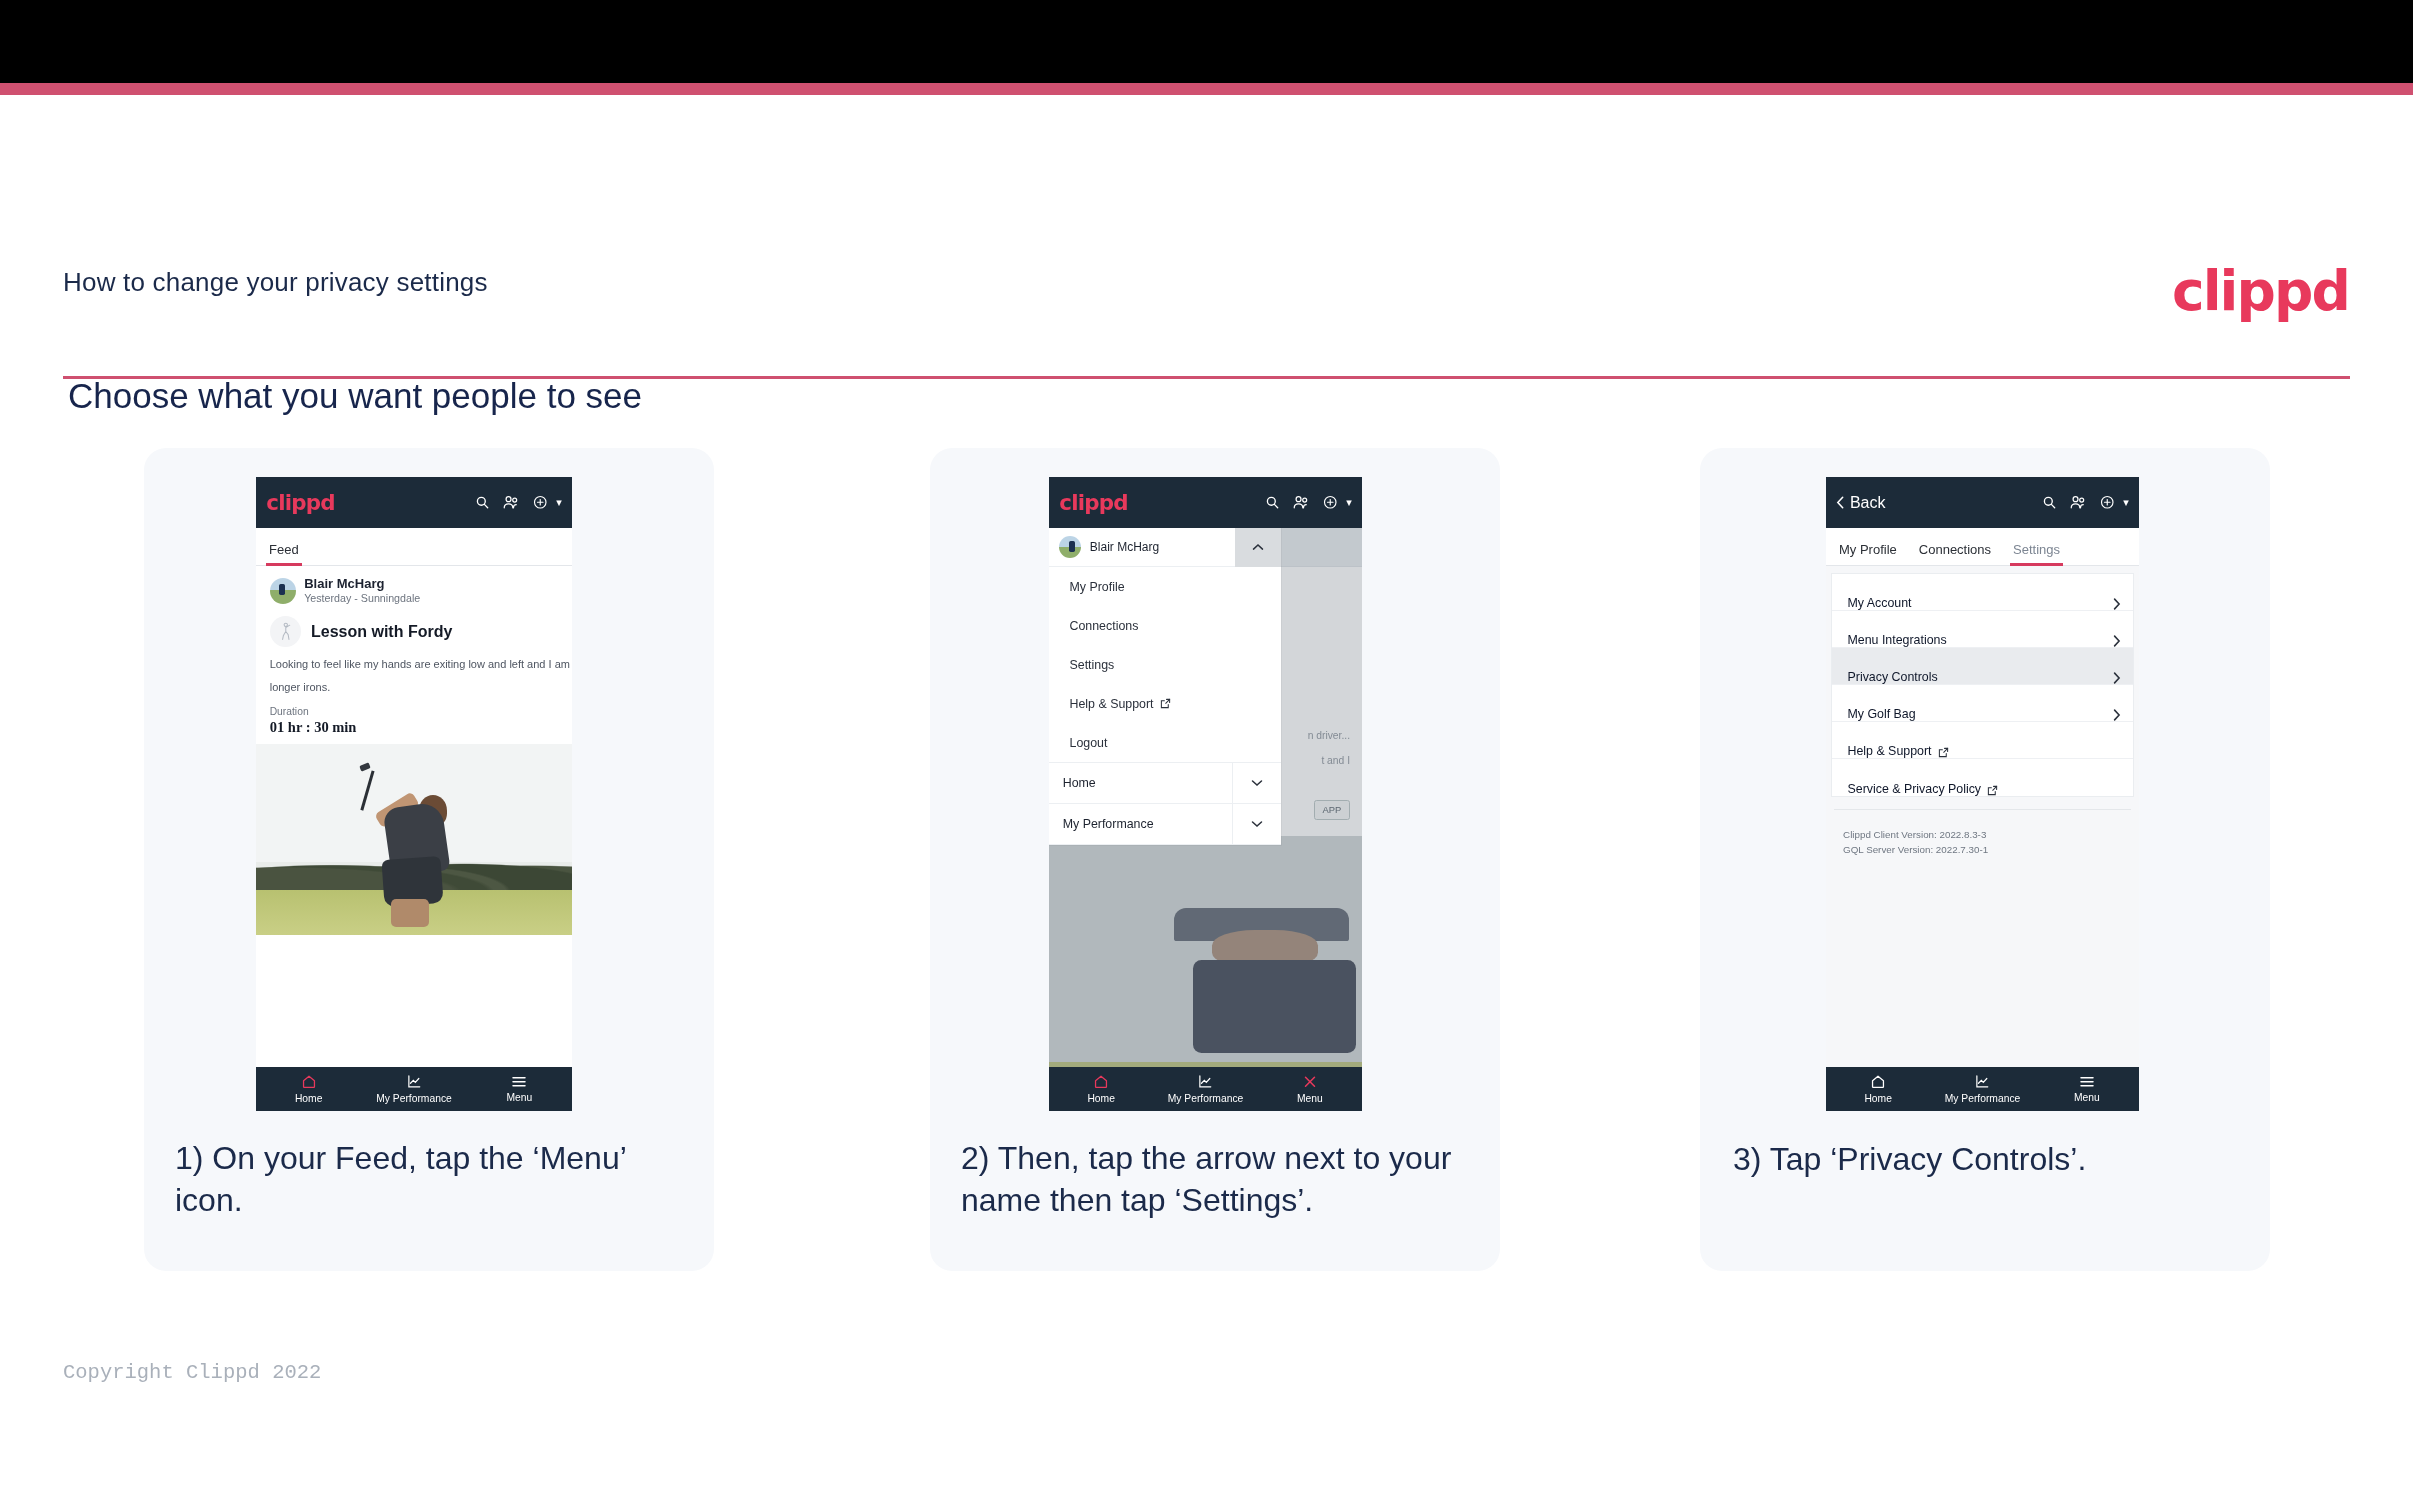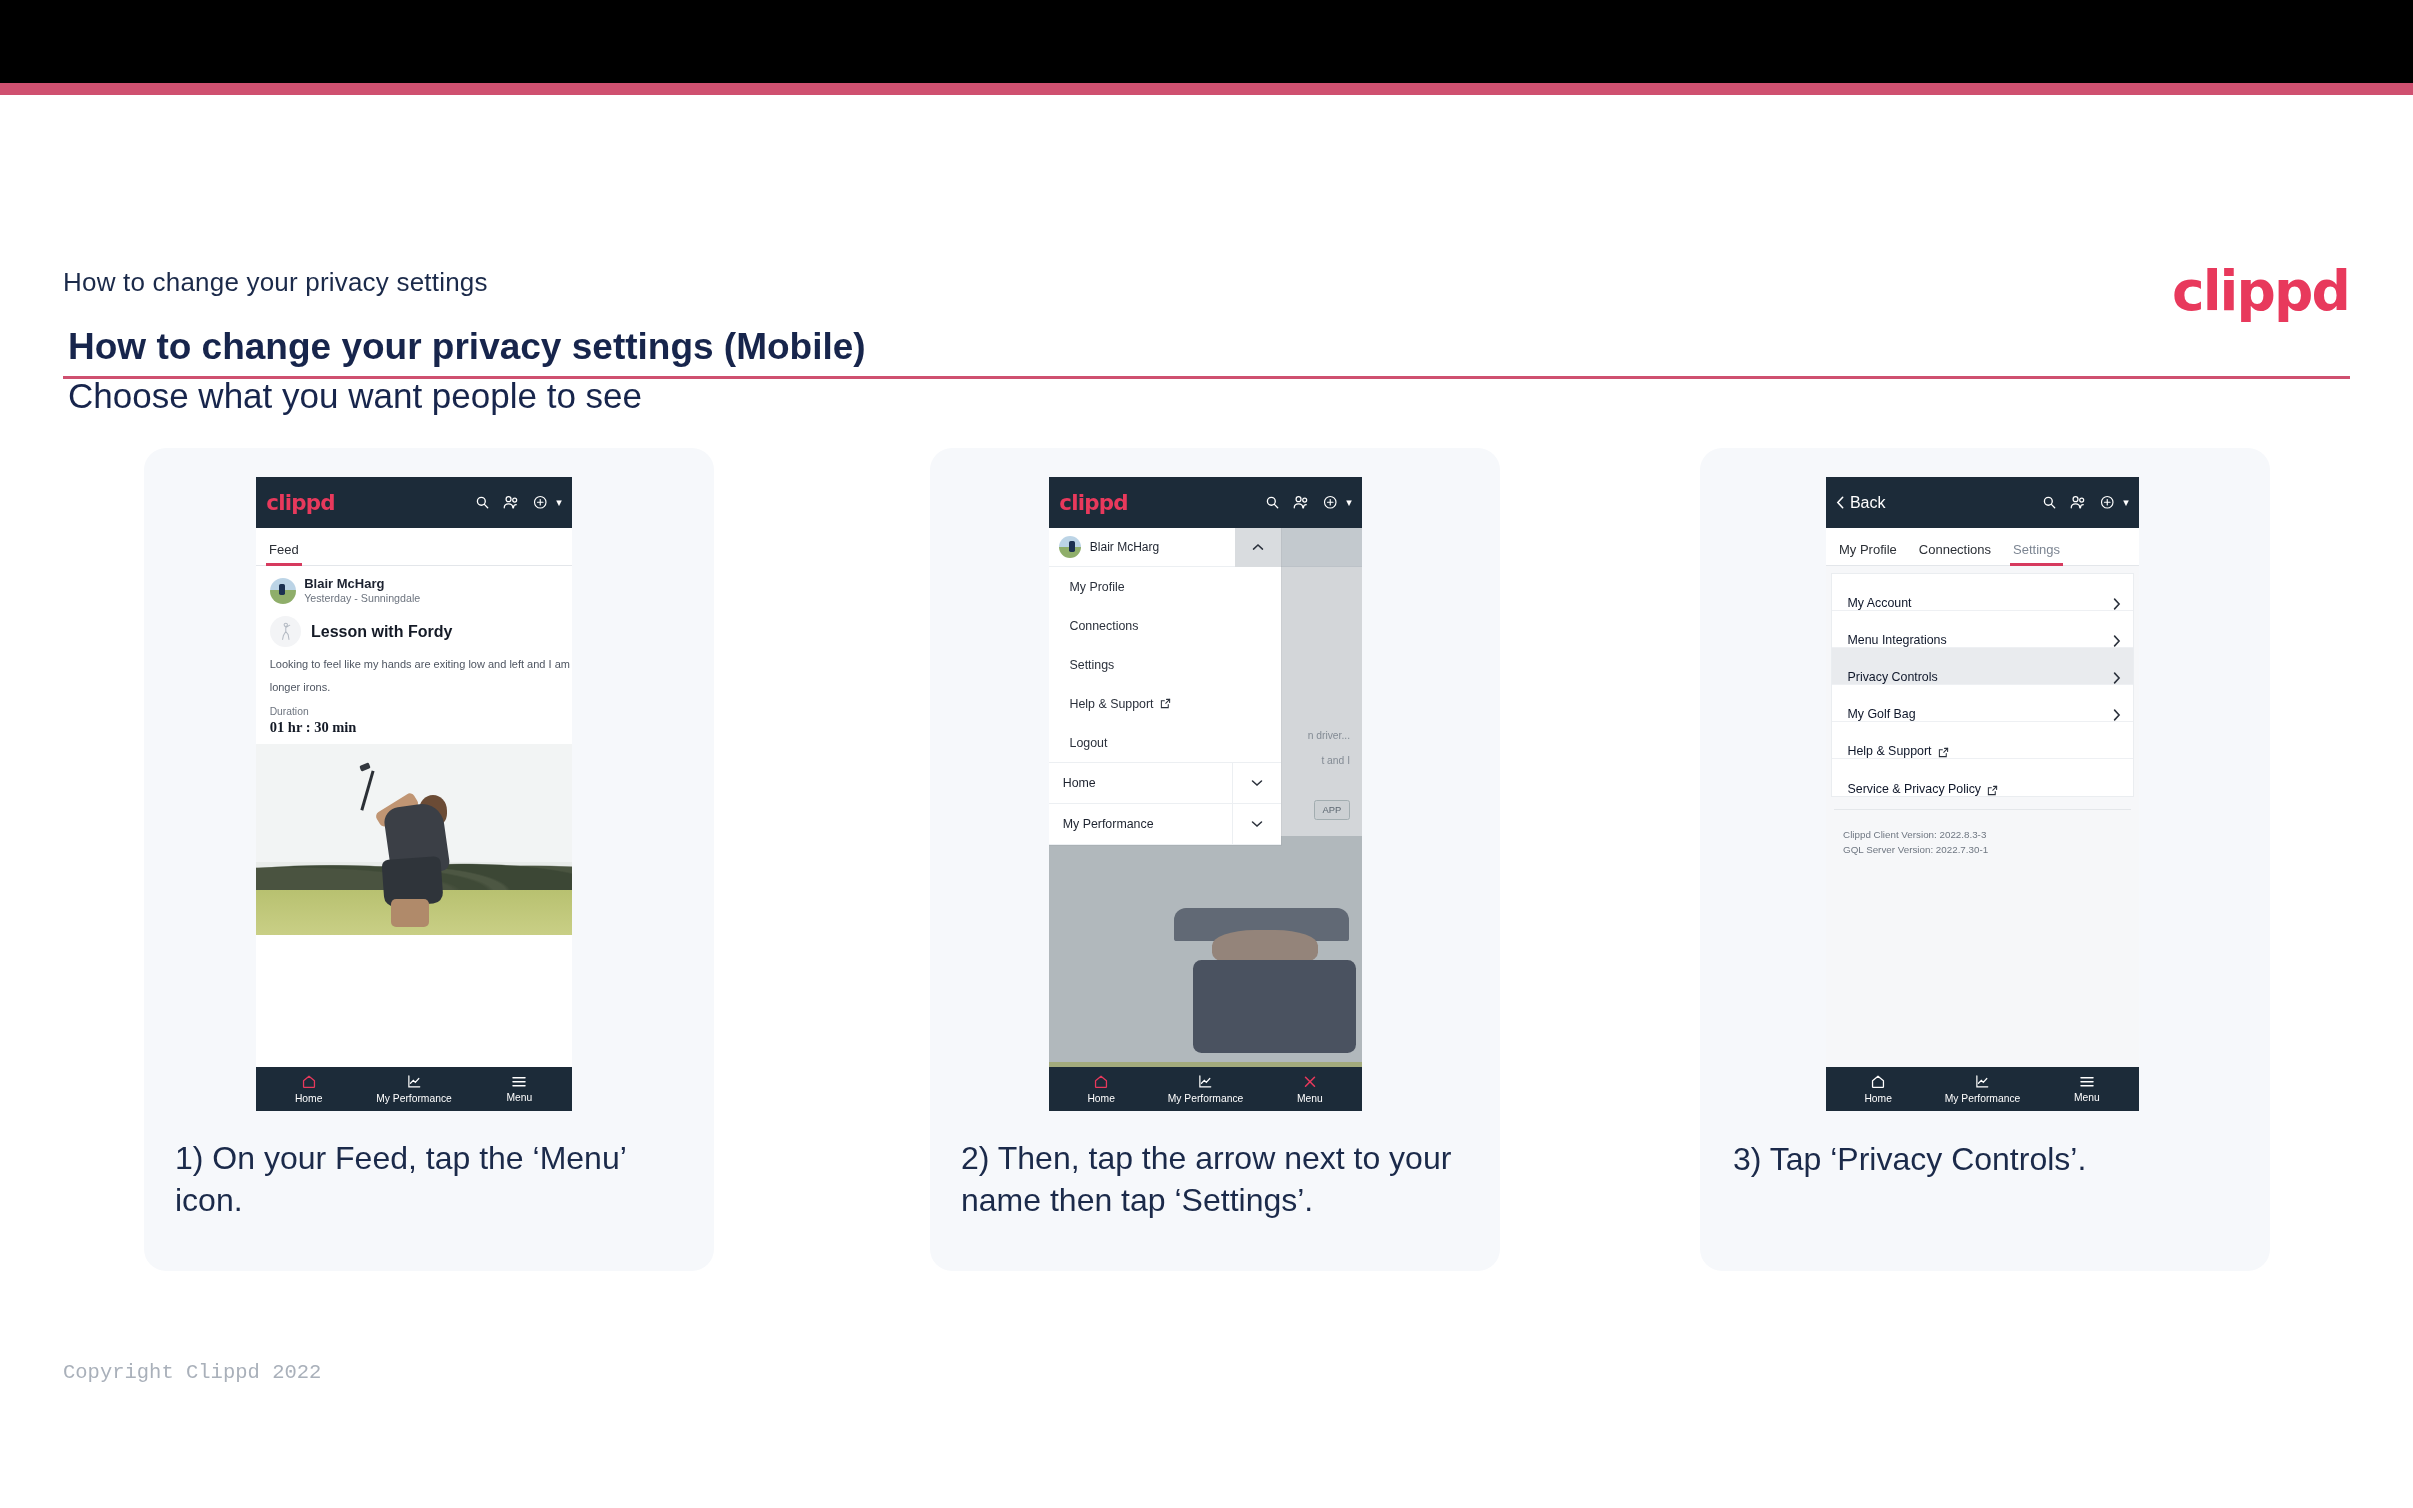--- a/index.html
+++ b/index.html
@@ -236,21 +236,20 @@
 
   <div class="topbar-black"></div>
   <div class="topbar-pink"></div>
 
   <div class="header">
     <div class="header-title">How to change your privacy settings</div>
     <div class="header-logo">clippd</div>
     <div class="header-rule"></div>
   </div>
 
-  <div class="page-title">How to change your privacy settings (Mobile)</div>
   <div class="page-subtitle">Choose what you want people to see</div>
 
   <div class="card c1"></div>
 
   <div class="phone p1">
     <div class="appbar">
       <span class="logo">clippd</span>
       <span class="actions">
         <span class="ic">
           <svg width="14.5" height="14.5" viewBox="0 0 24 24" fill="none" stroke="#fff" stroke-width="2.2">

